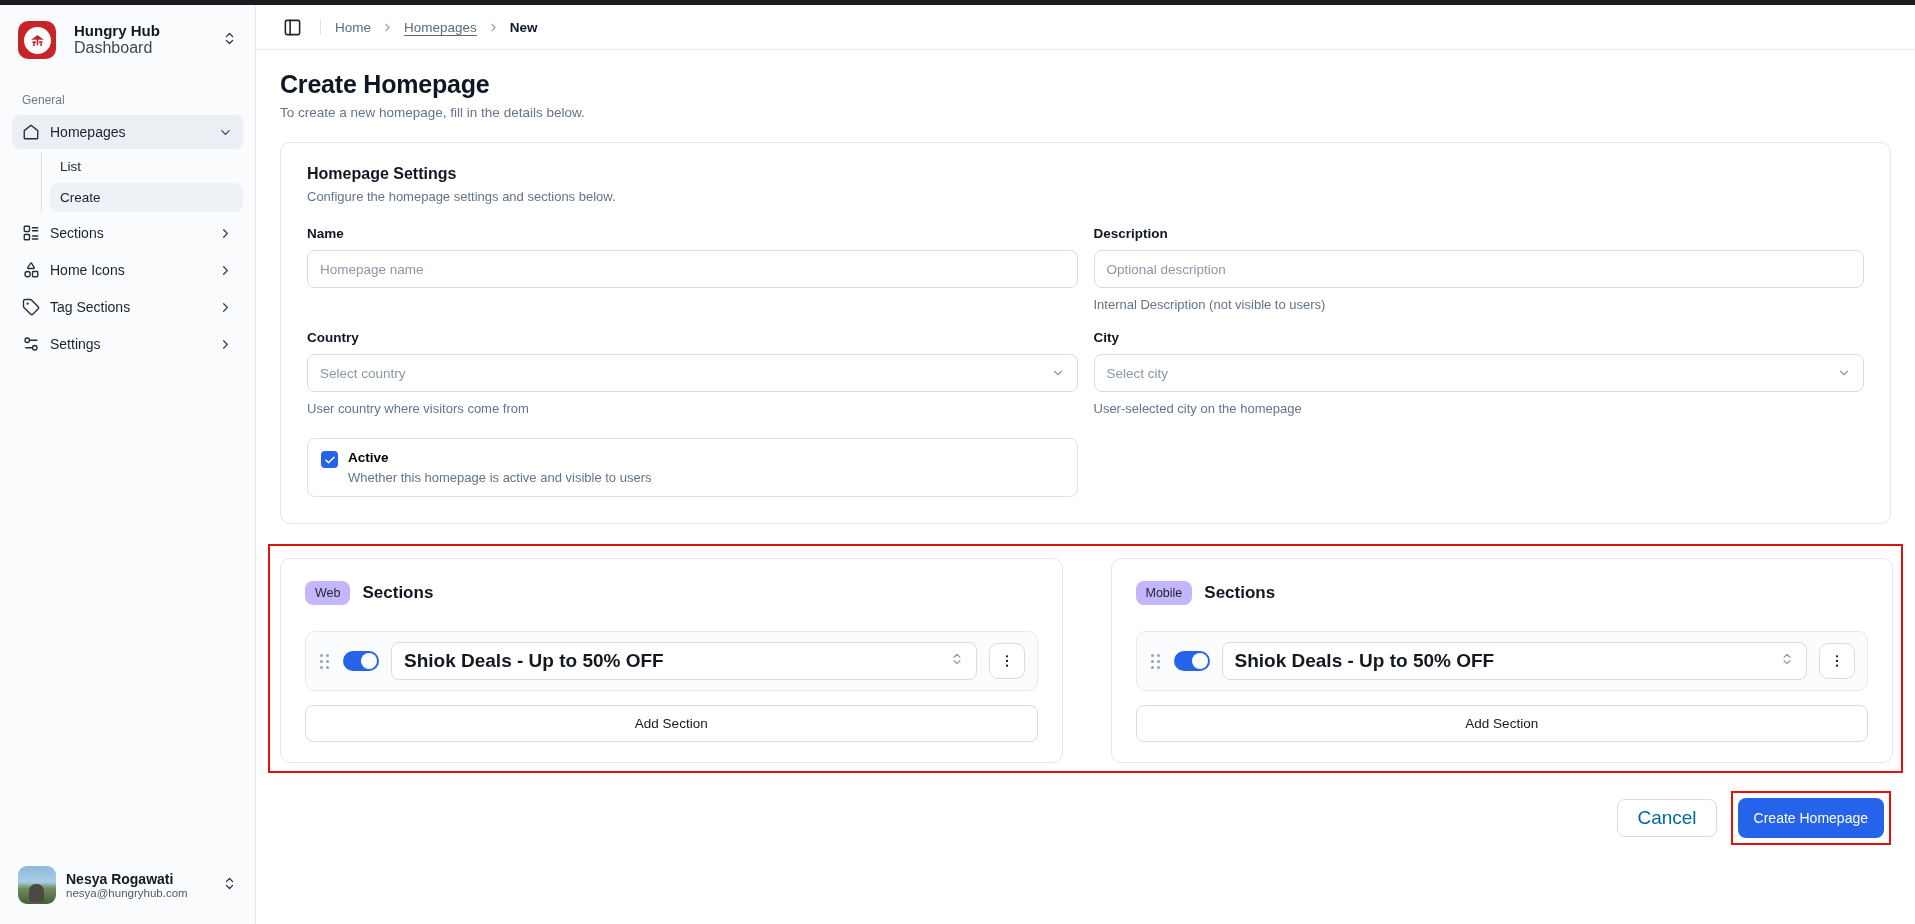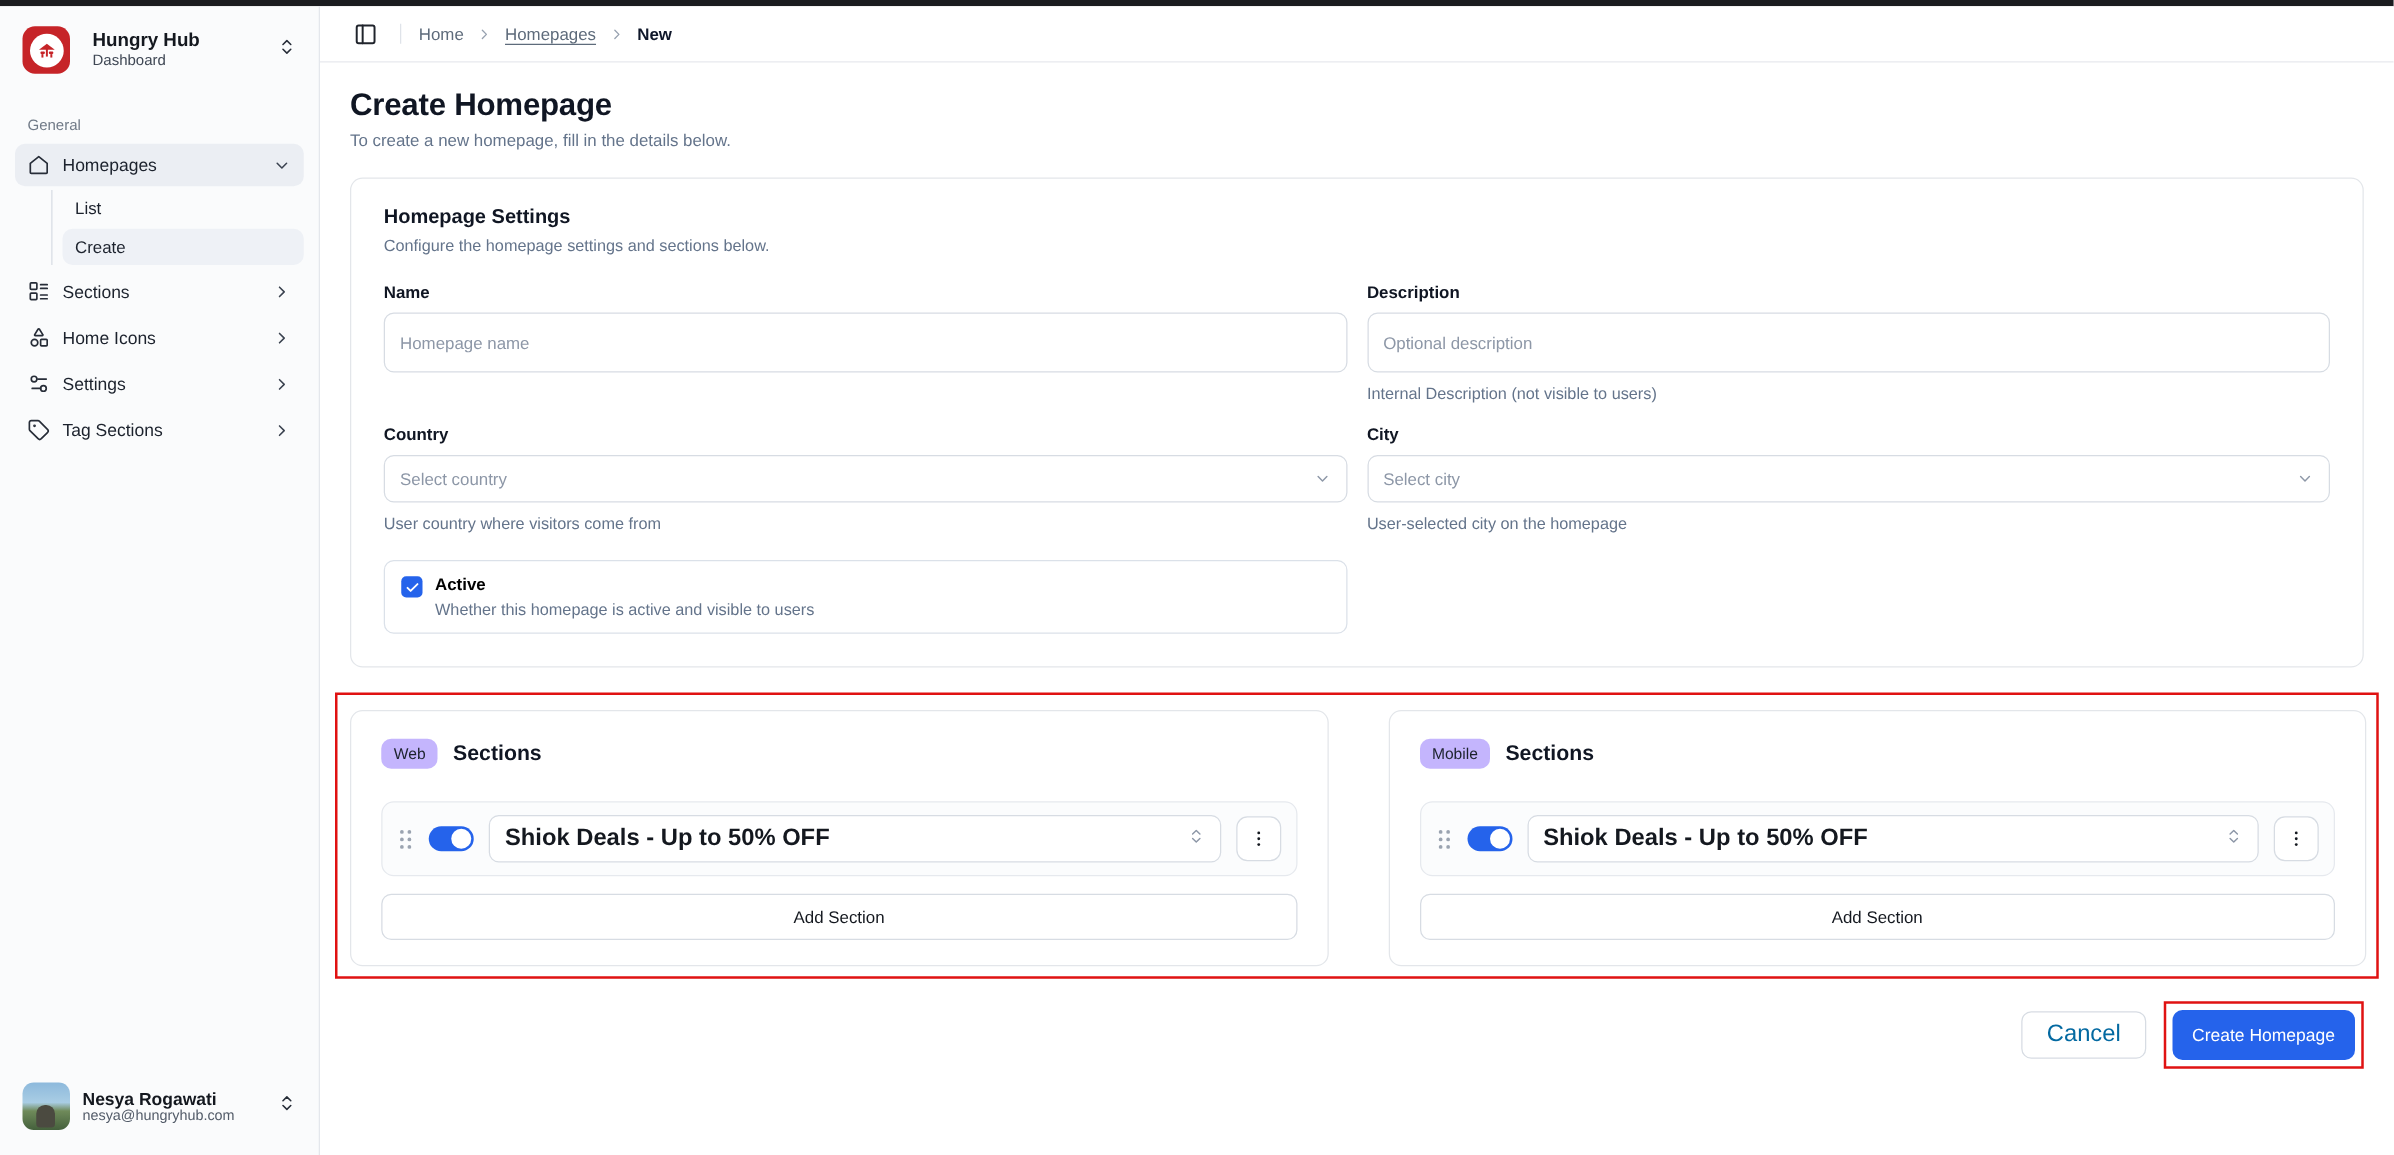--- a/index.html
+++ b/index.html
@@ -11,21 +11,21 @@
 
   
   .sidebar { width:256px; min-width:256px; background:#fafbfc; border-right:1px solid #e4e7ec;
              display:flex; flex-direction:column; padding:10px 12px 14px; }
   .brand { display:flex; align-items:center; gap:18px; padding:6px 6px; border-radius:8px; cursor:pointer; }
   .brand-logo { width:38px; height:38px; border-radius:10px; background:#c62428; position:relative; flex:none;
                 display:flex; align-items:center; justify-content:center; }
   .brand-logo .disc { width:27px; height:27px; border-radius:50%; background:#fff; display:flex; align-items:center; justify-content:center; }
   .brand-text { line-height:1.15; }
   .brand-name { font-size:15px; font-weight:700; color:#14181f; }
-  .brand-sub { font-size:12px; color:#3f4754; }
+  .brand-sub { font-size:16px; color:#3f4754; }
   .ml-auto { margin-left:auto; }
 
   .nav-section-label { font-size:12px; color:#707a87; margin:28px 10px 8px; }
 
   .nav-item { display:flex; align-items:center; gap:10px; height:34px; padding:0 10px; border-radius:8px;
               font-size:14px; font-weight:500; color:#1c222d; cursor:pointer; margin-bottom:3px; }
   .nav-item.active-parent { background:#ebeef3; }
   .nav-item .chev { margin-left:auto; color:#3b4350; display:flex; }
   .nav-icon { width:18px; height:18px; color:#272d38; flex:none; }
 
@@ -58,21 +58,21 @@
   .page-title { font-size:25px; font-weight:700; color:#101623; letter-spacing:-0.2px; }
   .page-subtitle { font-size:13.5px; color:#64748b; margin-top:6px; }
 
   .card { background:#fff; border:1px solid #e3e6ea; border-radius:10px; }
   .settings-card { margin-top:22px; padding:22px 26px 26px; }
   .card-title { font-size:16px; font-weight:700; color:#101623; }
   .card-subtitle { font-size:13px; color:#64748b; margin-top:6px; }
 
   .field-grid { display:grid; grid-template-columns:1fr 1fr; column-gap:16px; row-gap:18px; margin-top:22px; }
   .field-label { font-size:13.5px; font-weight:700; color:#101623; margin-bottom:9px; }
-  .text-input { width:100%; height:48px; border:1px solid #d7dce3; border-radius:8px; padding:0 12px;
+  .text-input { width:100%; height:38px; border:1px solid #d7dce3; border-radius:8px; padding:0 12px;
                 font-size:13.5px; font-family:inherit; color:#0f172a; background:#fff; outline:none; }
   .text-input::placeholder { color:#8d97a7; }
   .field-helper { font-size:13px; color:#64748b; margin-top:9px; }
 
   .select-box { height:38px; border:1px solid #d7dce3; border-radius:8px; padding:0 12px; background:#fff;
                 display:flex; align-items:center; justify-content:space-between; cursor:pointer; }
   .select-placeholder { font-size:13.5px; color:#8d97a7; }
   .select-box .chev { color:#8d97a7; display:flex; }
 
   .active-box { border:1px solid #dbe1e9; border-radius:8px; padding:11px 13px; display:flex; gap:10px; align-items:flex-start; margin-top:4px; }
@@ -195,39 +195,39 @@
         <span>Home Icons</span>
         <span class="chev">
           <svg width="15" height="15" viewBox="0 0 24 24" fill="none" stroke="currentColor" stroke-width="2" stroke-linecap="round" stroke-linejoin="round">
               <path d="m9 18 6-6-6-6"></path>
             </svg>
         </span>
       </div>
 
       <div class="nav-item">
         <svg class="nav-icon" viewBox="0 0 24 24" fill="none" stroke="currentColor" stroke-width="1.8" stroke-linecap="round" stroke-linejoin="round">
+            <path d="M12.586 2.586A2 2 0 0 0 11.172 2H4a2 2 0 0 0-2 2v7.172a2 2 0 0 0 .586 1.414l8.704 8.704a2.426 2.426 0 0 0 3.42 0l6.58-6.58a2.426 2.426 0 0 0 0-3.42z"></path>
+            <circle cx="7.5" cy="7.5" r="0.6" fill="currentColor"></circle>
+          </svg>
+        <span>Tag Sections</span>
+        <span class="chev">
+          <svg width="15" height="15" viewBox="0 0 24 24" fill="none" stroke="currentColor" stroke-width="2" stroke-linecap="round" stroke-linejoin="round">
+              <path d="m9 18 6-6-6-6"></path>
+            </svg>
+        </span>
+      </div>
+
+      <div class="nav-item">
+        <svg class="nav-icon" viewBox="0 0 24 24" fill="none" stroke="currentColor" stroke-width="1.8" stroke-linecap="round" stroke-linejoin="round">
             <path d="M20 7h-9"></path>
             <path d="M14 17H5"></path>
             <circle cx="17" cy="17" r="3"></circle>
             <circle cx="7" cy="7" r="3"></circle>
           </svg>
         <span>Settings</span>
-        <span class="chev">
-          <svg width="15" height="15" viewBox="0 0 24 24" fill="none" stroke="currentColor" stroke-width="2" stroke-linecap="round" stroke-linejoin="round">
-              <path d="m9 18 6-6-6-6"></path>
-            </svg>
-        </span>
-      </div>
-
-      <div class="nav-item">
-        <svg class="nav-icon" viewBox="0 0 24 24" fill="none" stroke="currentColor" stroke-width="1.8" stroke-linecap="round" stroke-linejoin="round">
-            <path d="M12.586 2.586A2 2 0 0 0 11.172 2H4a2 2 0 0 0-2 2v7.172a2 2 0 0 0 .586 1.414l8.704 8.704a2.426 2.426 0 0 0 3.42 0l6.58-6.58a2.426 2.426 0 0 0 0-3.42z"></path>
-            <circle cx="7.5" cy="7.5" r="0.6" fill="currentColor"></circle>
-          </svg>
-        <span>Tag Sections</span>
         <span class="chev">
           <svg width="15" height="15" viewBox="0 0 24 24" fill="none" stroke="currentColor" stroke-width="2" stroke-linecap="round" stroke-linejoin="round">
               <path d="m9 18 6-6-6-6"></path>
             </svg>
         </span>
       </div>
     </nav>
 
     <div class="sidebar-user">
       <div class="avatar"></div>

